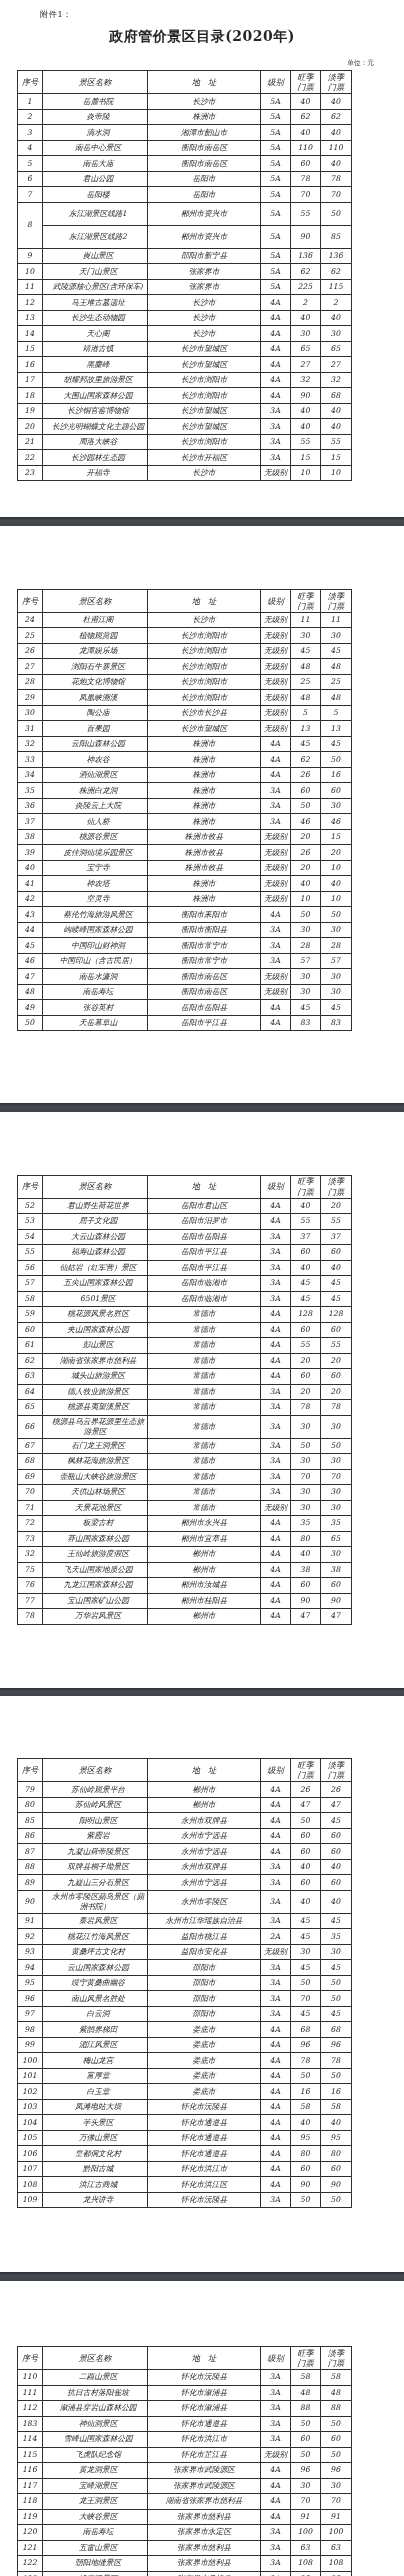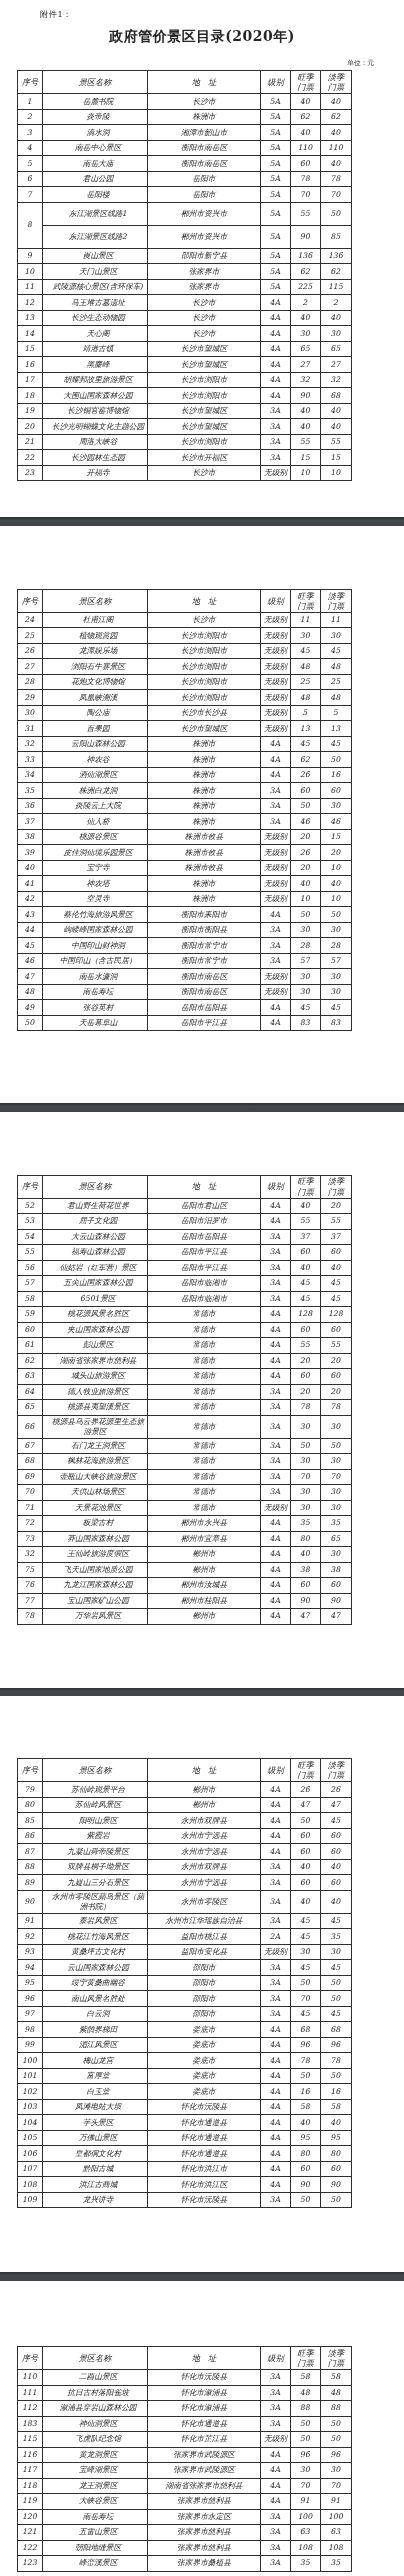--- a/index.html
+++ b/index.html
@@ -1043,20 +1043,28 @@
             </tr>
             <tr class="row">
               <td class="no-cell">183</td>
               <td class="name-cell">神仙洞景区</td>
               <td class="addr-cell">怀化市通道县</td>
               <td class="level-cell">3A</td>
               <td class="peak-cell">50</td>
               <td class="off-cell">50</td>
             </tr>
             <tr class="row">
+              <td class="no-cell">114</td>
+              <td class="name-cell">雪峰山国家森林公园</td>
+              <td class="addr-cell">怀化市洪江市</td>
+              <td class="level-cell">3A</td>
+              <td class="peak-cell">60</td>
+              <td class="off-cell">60</td>
+            </tr>
+            <tr class="row">
               <td class="no-cell">115</td>
               <td class="name-cell">飞虎队纪念馆</td>
               <td class="addr-cell">怀化市芷江县</td>
               <td class="level-cell">无级别</td>
               <td class="peak-cell">50</td>
               <td class="off-cell">50</td>
             </tr>
             <tr class="row">
               <td class="no-cell">116</td>
               <td class="name-cell">黄龙洞景区</td>

